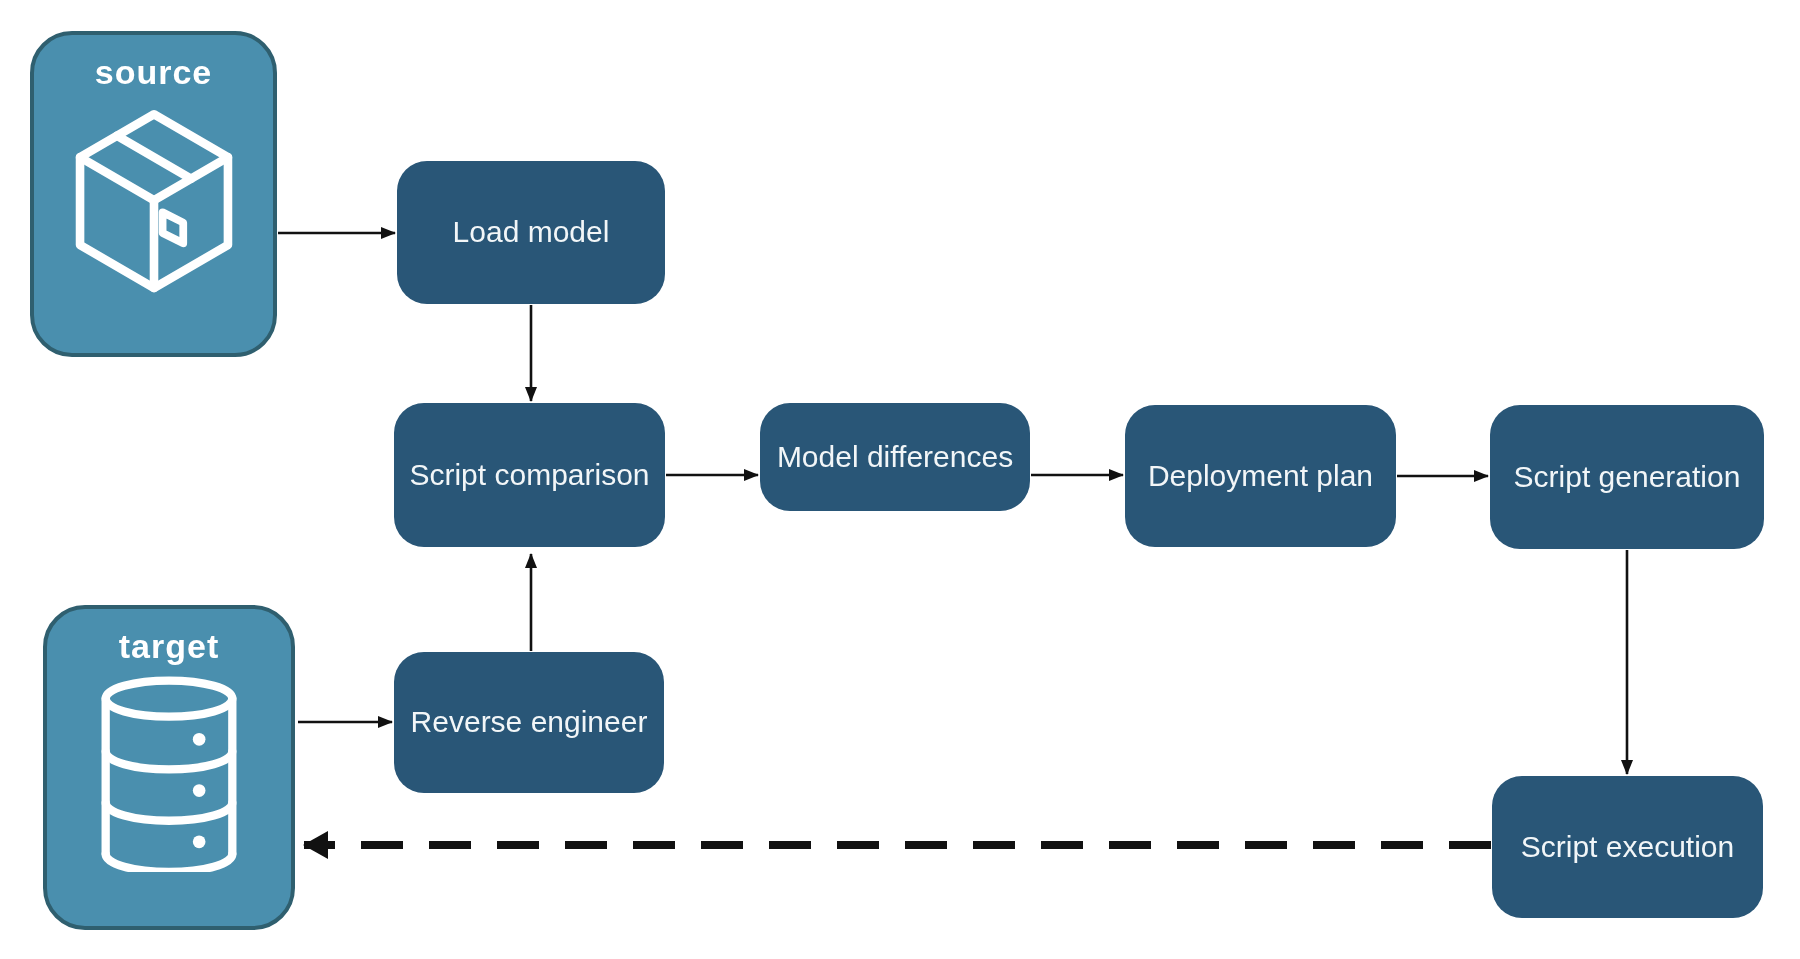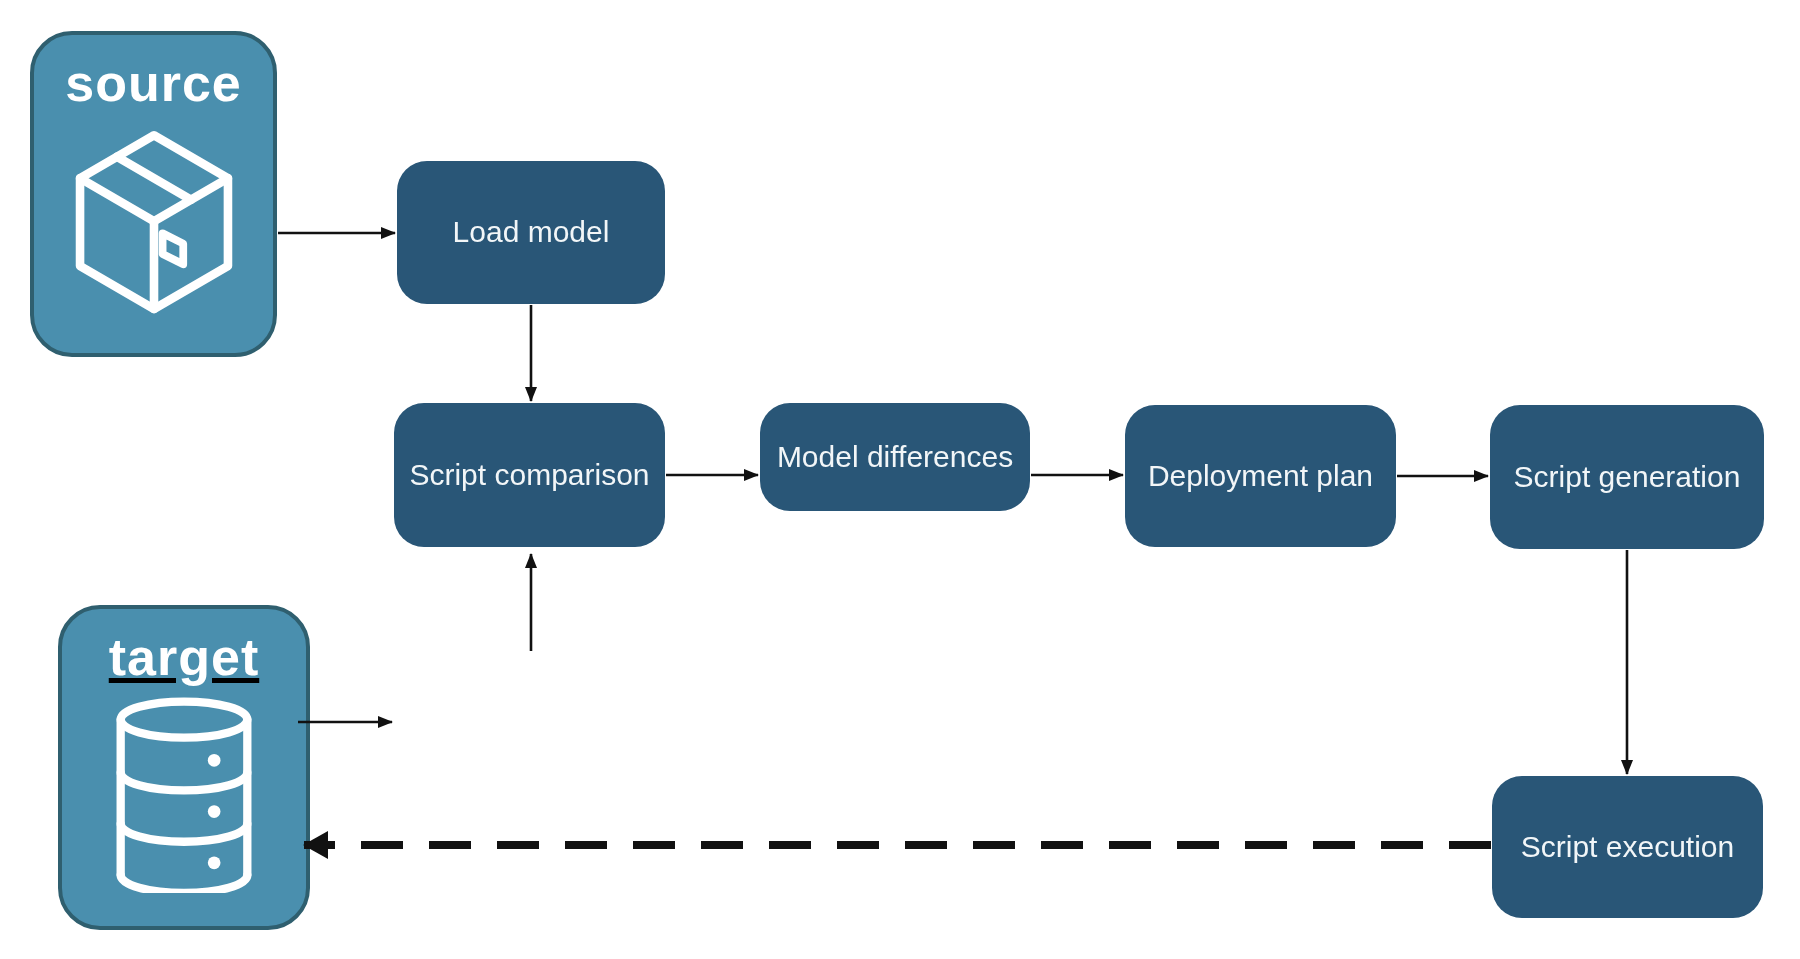--- a/index.html
+++ b/index.html
@@ -19,23 +19,23 @@
   .pos-script-generation{left:1490px;top:405px; width:274px; height:144px;}
   .pos-reverse-engineer {left:394px; top:652px; width:270px; height:141px;}
   .pos-script-execution {left:1492px;top:776px; width:271px; height:142px;text-align:center;}
 
   
   .endpoint{
     position:absolute;background:#4a8fae;border:4px solid #2f5f6f;border-radius:42px;
     box-sizing:border-box;display:flex;flex-direction:column;align-items:center;
   }
   .pos-source{left:30px;top:31px;width:247px;height:326px;}
-  .pos-target{left:58px;top:605px;width:252px;height:325px;text-decoration:underline;}
+  .pos-target{left:43px;top:605px;width:252px;height:325px;}
   .endpoint .ep-label{
-    color:#ffffff;font-weight:bold;font-size:52px;letter-spacing:1px;margin-top:18px;
+    color:#ffffff;font-weight:bold;font-size:34px;letter-spacing:1px;margin-top:18px;
   }
   .endpoint .ep-icon{margin-top:10px;display:block;}
 
   .arrow-layer{position:absolute;left:0;top:0;width:1800px;height:959px;pointer-events:none;}
 </style>
 </head>
 <body>
 
 <div class="canvas">
 
@@ -79,20 +79,23 @@
   </div>
   <div class="node pos-model-differences">
     <span>Model differences</span>
   </div>
   <div class="node pos-script-generation">
     <span>Script generation</span>
   </div>
   <div class="node pos-deployment-plan">
     <span>Deployment plan</span>
   </div>
+  <div class="node pos-reverse-engineer">
+    <span>Reverse engineer</span>
+  </div>
   <div class="node pos-script-execution">
     <span>Script execution</span>
   </div>
 
   <svg class="arrow-layer" width="1800" height="959" viewBox="0 0 1800 959">
     <defs>
       <marker id="ah" markerUnits="userSpaceOnUse" markerWidth="16" markerHeight="14" refX="14" refY="6" orient="auto">
         <path d="M0,0 L15,6 L0,12 Z" fill="#111111"></path>
       </marker>
       <marker id="ahBig" markerUnits="userSpaceOnUse" markerWidth="27" markerHeight="30" refX="24" refY="14" orient="auto">

